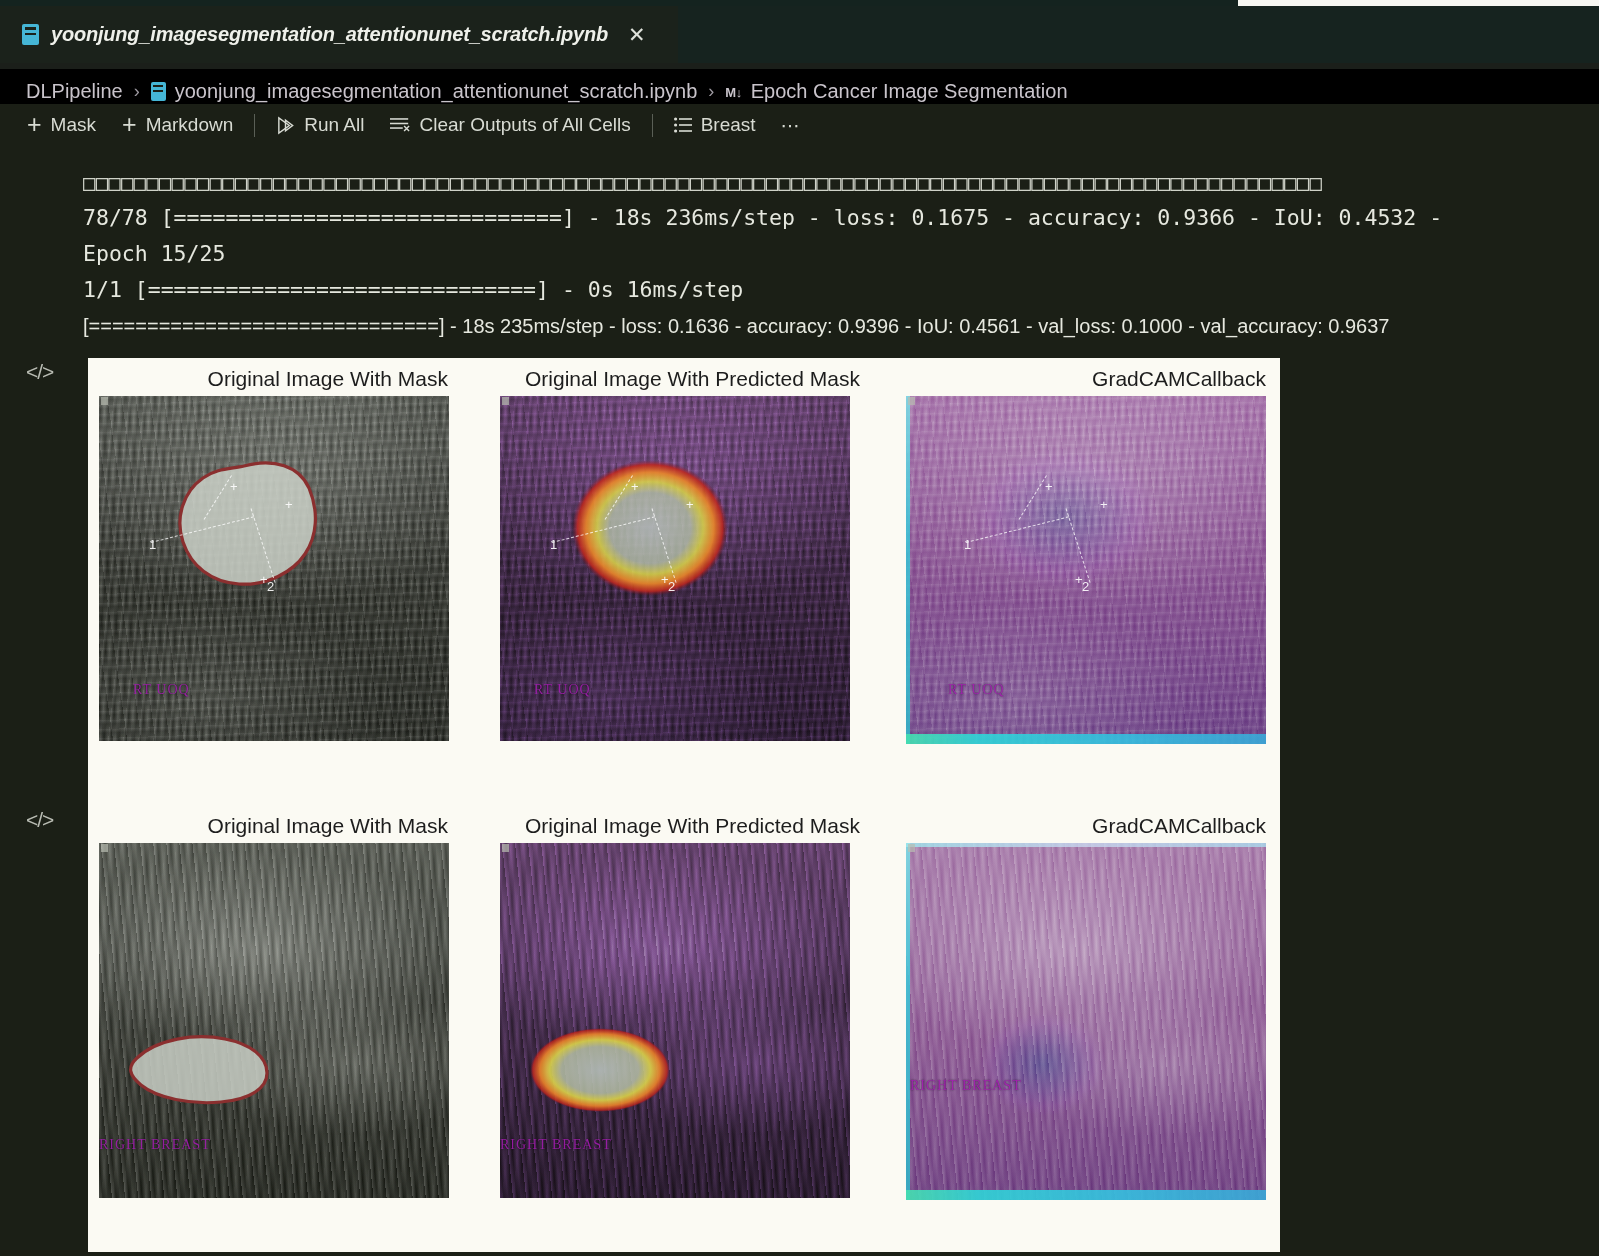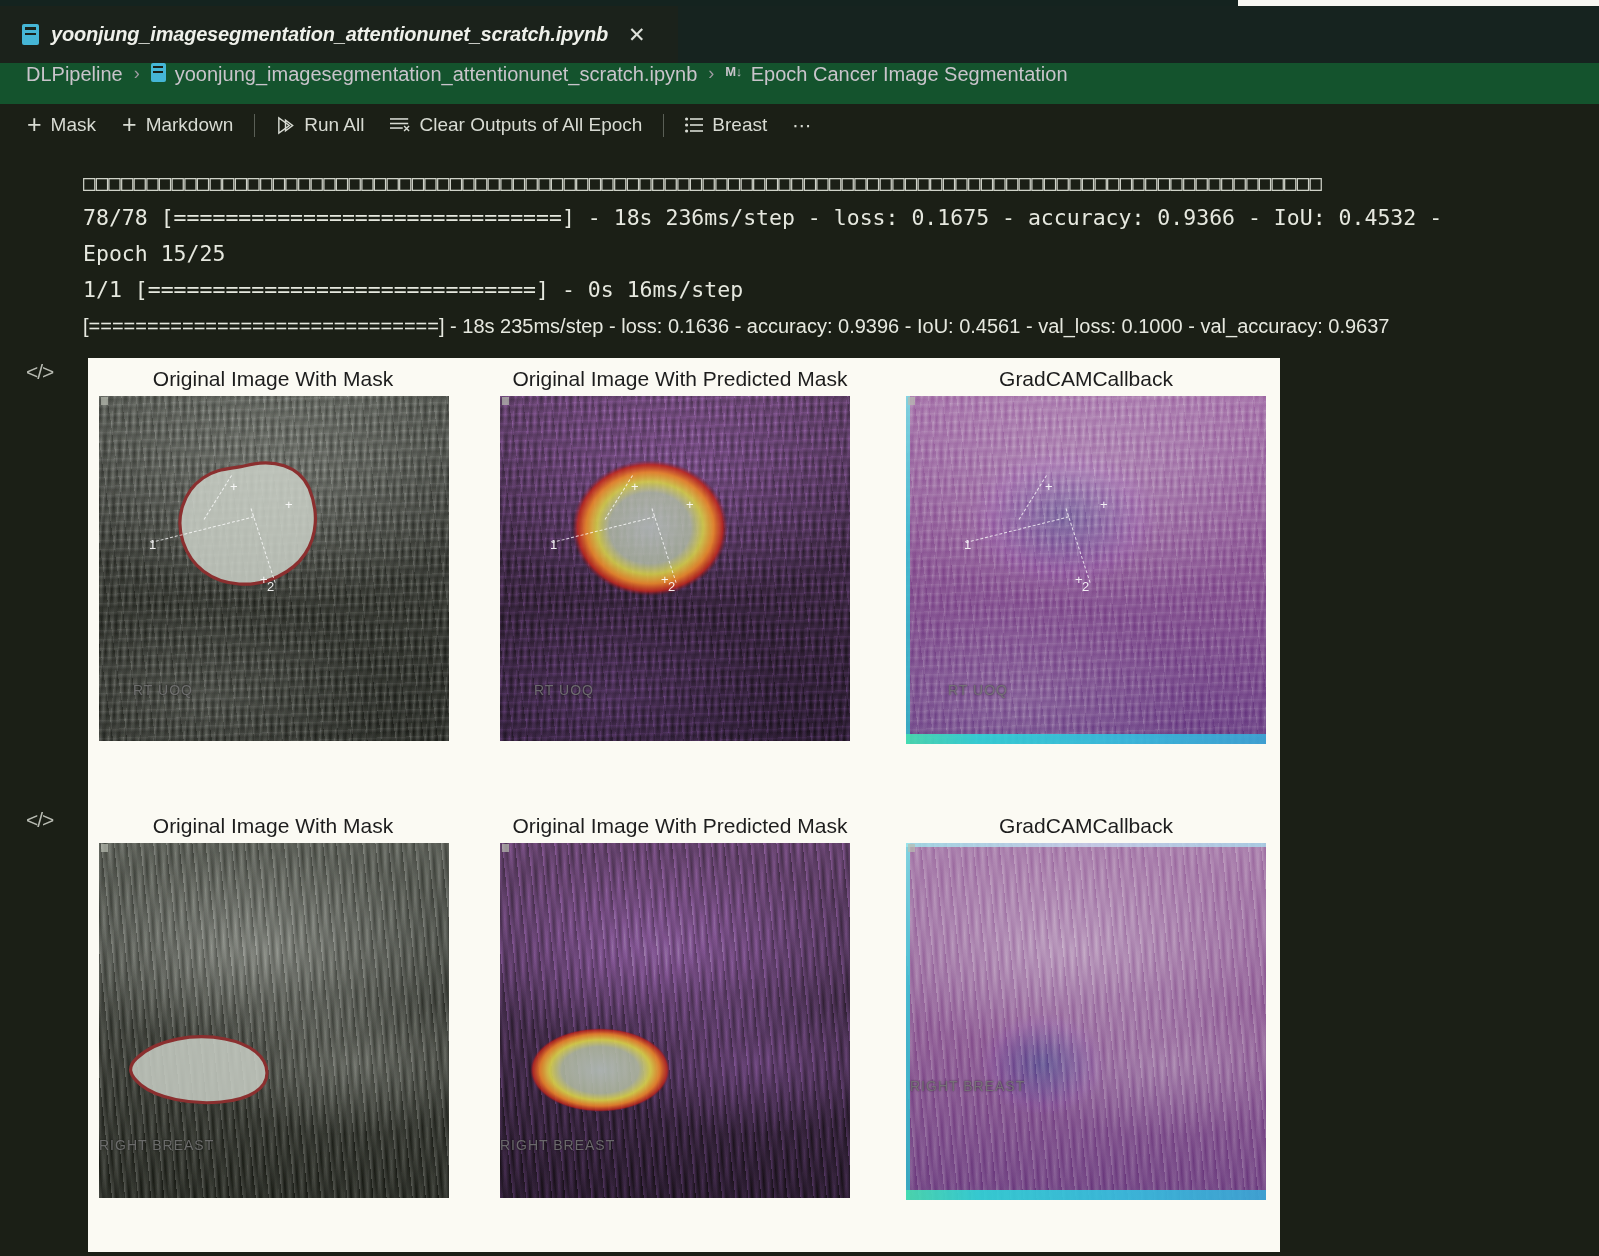--- a/index.html
+++ b/index.html
@@ -43,23 +43,23 @@
     font-size:20px; font-style:italic; font-weight:bold; color:#eef0ea;
     letter-spacing:-0.2px; white-space:nowrap;
   }
   .tab-close {
     font-size:21px; color:#dfe2db; margin-left:8px; line-height:1;
     font-weight:300;
   }
 
   
   .breadcrumb {
-    position:absolute; left:0; top:63px; width:1599px; height:45px;
-    background:#14532d;
-    display:flex; padding-left:26px; gap:9px;
+    position:absolute; left:0; top:69px; width:1599px; height:45px;
+    background:#000000;
+    display:flex; align-items:center; padding-left:26px; gap:9px;
     font-size:20px; color:#c9c4cb; white-space:nowrap;
   }
   .bc-sep { color:#9f9ba2; font-size:18px; padding:0 2px; }
   .bc-file-icon { width:15px; height:19px; position:relative; }
   .bc-file-icon i { position:absolute; inset:0; background:#45b6d6; border-radius:2px; }
   .bc-file-icon i::after { content:''; position:absolute; left:2px; top:3px; width:10px; height:2px; background:#1b1f16; }
   .bc-file-icon i::before { content:''; position:absolute; left:2px; top:8px; width:10px; height:2px; background:#1b1f16; }
   .bc-md {
     font-size:13px; font-weight:bold; color:#c9c4cb; letter-spacing:-0.5px;
     position:relative; top:1px;
@@ -106,21 +106,21 @@
   .cellmark {
     position:absolute; left:26px; font-size:21px; color:#b9bcb3;
     font-family:"Liberation Sans",sans-serif; letter-spacing:-1px;
   }
   .figure {
     position:absolute; background:#fbfaf3;
     border:0;
   }
   .fig-inner { position:relative; width:100%; height:100%; }
   .fig-title {
-    position:absolute; text-align:center; font-size:21px; color:#1d1d1d;
+    position:absolute; text-align:right; font-size:21px; color:#1d1d1d;
     font-family:"Liberation Sans",sans-serif; white-space:nowrap;
   }
   .panel { position:absolute; overflow:hidden; }
 
   
   .us-gray {
     width:100%; height:100%;
     background-color:#4a4d46;
     background-image:
       repeating-linear-gradient(96deg, rgba(255,255,255,0.13) 0px, rgba(0,0,0,0.16) 3px, rgba(255,255,255,0.09) 7px, rgba(0,0,0,0.18) 11px, rgba(255,255,255,0.05) 15px),
@@ -166,21 +166,21 @@
     background:linear-gradient(180deg,#7de0e8,#39c6d8 40%,#2fb6c9); opacity:.85; }
   .cyan-edge-b { position:absolute; left:0; right:0; bottom:0; height:10px;
     background:linear-gradient(90deg,#46e0b0,#2fd6d8 20%,#35c0e0 60%,#3aa8d8);
     opacity:.9; filter:blur(0.4px); }
   .cyan-edge-t { position:absolute; left:0; right:0; top:0; height:4px;
     background:linear-gradient(90deg,#9fe8ee,#c9d8f0 50%,#a9dcee); opacity:.8; }
 
   
   .blob { position:absolute; }
   .annot {
-    position:absolute; color:#737373; font-family:Liberation Sans, sans-serif;
+    position:absolute; color:#a21caf; font-family:Liberation Serif, serif;
     font-size:12px; letter-spacing:1px; opacity:.88; white-space:nowrap;
     text-shadow:0 0 2px rgba(0,0,0,.7);
   }
   .cross { position:absolute; color:#fff; font-size:13px; line-height:1; opacity:.9; }
   .caliper-num { position:absolute; color:#fff; font-size:13px; opacity:.9; }
   .dashline { position:absolute; background:transparent;
     border-top:1px dashed rgba(255,255,255,.78); transform-origin:left center; }
   .corner-mark { position:absolute; left:2px; top:1px; width:7px; height:8px;
     background:#b9bdb2; opacity:.7; }
 </style>
@@ -229,21 +229,21 @@
     </svg>
     <span>Run All</span>
   </div>
   <div class="tb-item">
     <svg class="icon-clear" viewBox="0 0 22 17">
       <rect x="0" y="1" width="20" height="1.7" fill="#d8dbd3"></rect>
       <rect x="0" y="6" width="20" height="1.7" fill="#d8dbd3"></rect>
       <rect x="0" y="11" width="14" height="1.7" fill="#d8dbd3"></rect>
       <path d="M15.5 9.5 L21 15 M21 9.5 L15.5 15" stroke="#d8dbd3" stroke-width="1.6" fill="none"></path>
     </svg>
-    <span>Clear Outputs of All Epoch</span>
+    <span>Clear Outputs of All Cells</span>
   </div>
   <div class="tb-div"></div>
   <div class="tb-item">
     <svg class="icon-outline" viewBox="0 0 18 16">
       <circle cx="1.6" cy="2" r="1.6" fill="#d8dbd3"></circle>
         <rect x="5" y="1.2" width="13" height="1.6" fill="#d8dbd3"></rect>
       <circle cx="1.6" cy="8" r="1.6" fill="#d8dbd3"></circle>
         <rect x="5" y="7.2" width="13" height="1.6" fill="#d8dbd3"></rect>
       <circle cx="1.6" cy="14" r="1.6" fill="#d8dbd3"></circle>
         <rect x="5" y="13.2" width="13" height="1.6" fill="#d8dbd3"></rect>

